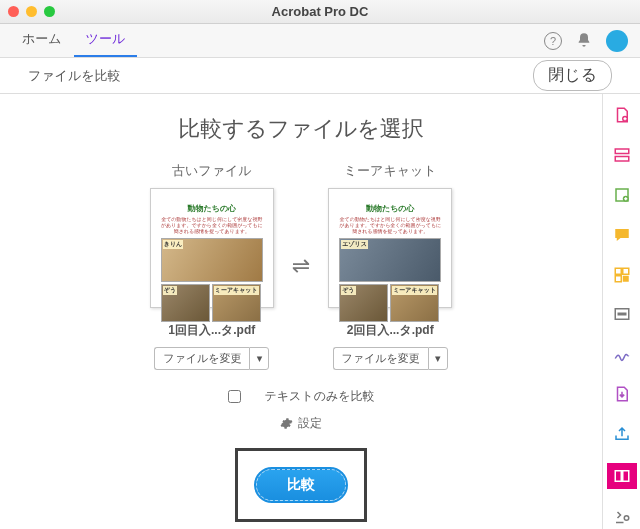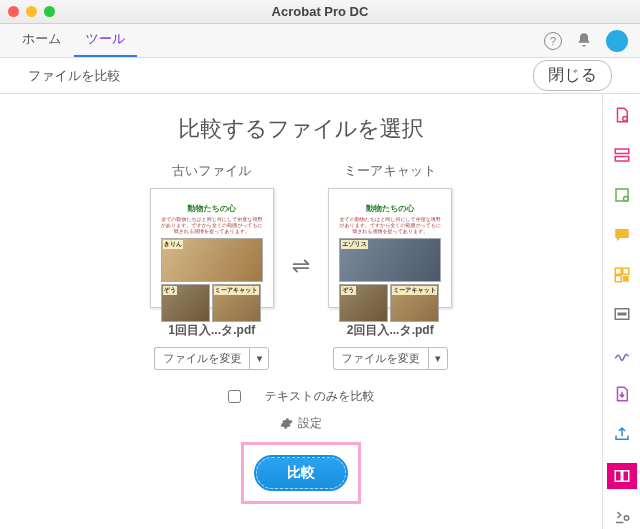--- a/index.html
+++ b/index.html
@@ -50,21 +50,21 @@
   .change-file button { border: 1px solid #bbb; background: #fff; font-size: 11px; color: #555; padding: 3px 8px; cursor: pointer; }
   .change-file button:first-child { border-radius: 3px 0 0 3px; border-right: none; }
   .change-file button:last-child { border-radius: 0 3px 3px 0; width: 20px; padding: 3px 0; }
 
   .options { margin-top: 18px; display: flex; flex-direction: column; align-items: center; gap: 10px; font-size: 12px; color: #555; }
   .check-row { display: flex; align-items: center; gap: 24px; }
   .check-row input { width: 13px; height: 13px; }
   .settings-row { display: flex; align-items: center; gap: 5px; color: #666; cursor: pointer; }
   .settings-row svg { width: 13px; height: 13px; fill: #777; }
 
-  .compare-btn-wrap { margin-top: 0; border: 3px solid #f9a8d4; padding: 12px; }
+  .compare-btn-wrap { margin-top: 6px; border: 3px solid #404040; padding: 18px; }
   .compare-btn { background: linear-gradient(#2aa3ef,#1a8fe0); color: #fff; border: 1px dashed rgba(255,255,255,0.6); outline: 2px solid #1a8fe0; border-radius: 18px; padding: 6px 30px; font-size: 14px; font-weight: bold; cursor: pointer; }
 </style>
 </head>
 <body>
 
 <div class="titlebar">
   <div class="traffic">
     <span class="t-close"></span>
     <span class="t-min"></span>
     <span class="t-max"></span>

